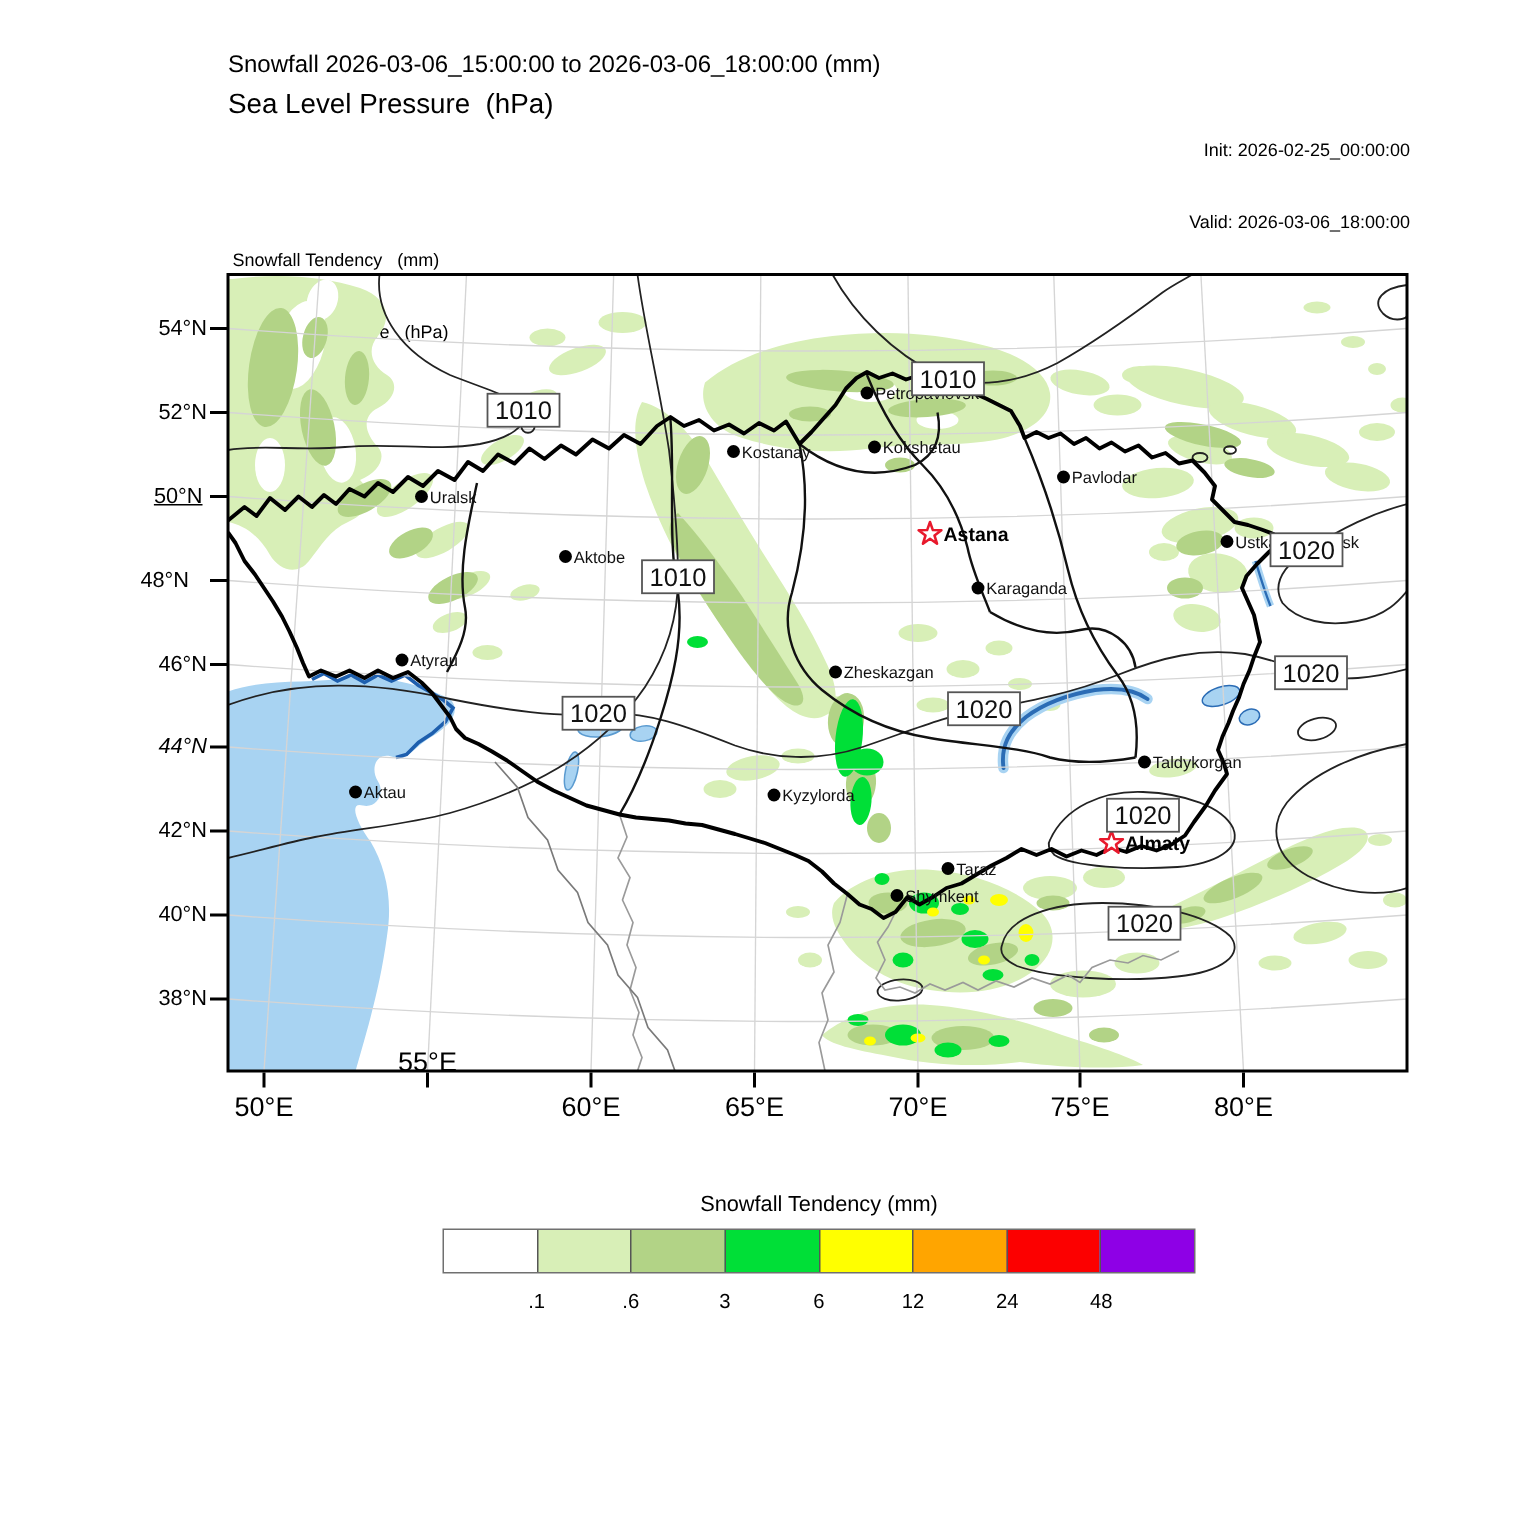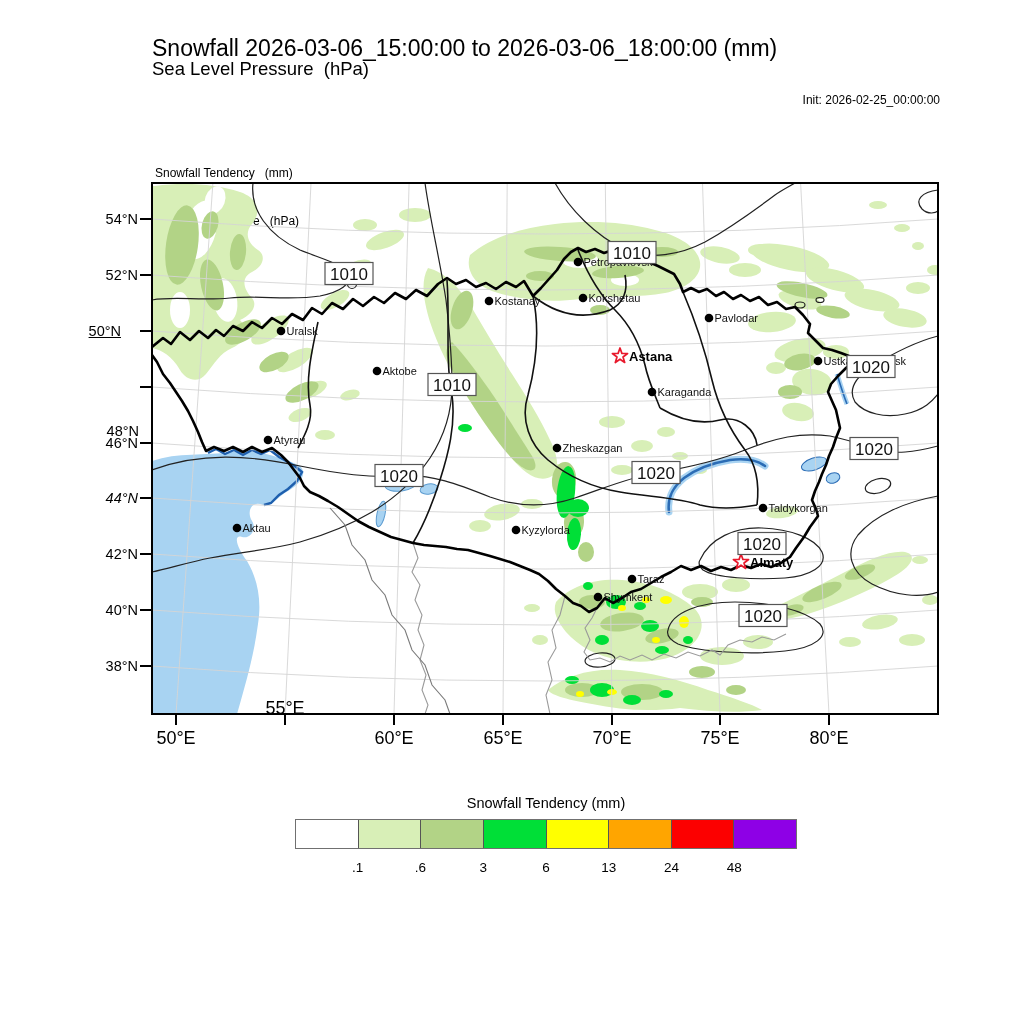--- a/index.html
+++ b/index.html
@@ -1,20 +1,20 @@
 <!DOCTYPE html>
 <html><head>
 <meta charset="utf-8">
 <style>
   html,body{margin:0;padding:0;background:#fff;}
   #stage{position:relative;width:1024px;height:1024px;background:#fff;overflow:hidden;
          font-family:"Liberation Sans","DejaVu Sans",sans-serif;color:#000;}
   .hline{position:absolute;white-space:pre;}
   #title1{left:152px;top:9px;font-size:20px;}
-  #title2{left:152px;top:35px;font-size:23px;}
+  #title2{left:152px;top:35px;font-size:16px;}
   #title3{left:152px;top:58px;font-size:18.5px;}
   #initvalid{left:640px;top:60px;width:300px;text-align:right;font-size:12px;line-height:16px;}
   #minilegend{left:155px;top:133px;font-size:12px;line-height:16px;}
   #mapwrap{position:absolute;left:150px;top:181px;width:790px;height:535px;}
   .axis-lat-label{position:absolute;width:78px;text-align:right;font-size:14.5px;height:18px;line-height:18px;}
   .axis-lon-label{position:absolute;width:50px;text-align:center;font-size:18px;height:18px;line-height:18px;}
   .tickh{position:absolute;height:1.5px;background:#000;}
   .tickv{position:absolute;width:1.5px;background:#000;}
   #cbar-title{position:absolute;left:396px;top:795px;width:300px;text-align:center;font-size:14.5px;}
   #cbar{position:absolute;left:295px;top:819px;width:502px;height:30px;display:flex;border:1px solid #707070;box-sizing:border-box;}
@@ -25,20 +25,21 @@
 </head>
 <body>
 
 <div id="stage">
 
   <div class="hline" id="title2">Snowfall 2026-03-06_15:00:00 to 2026-03-06_18:00:00 (mm)</div>
   <div class="hline" id="title3">Sea Level Pressure  (hPa)</div>
 
   <div class="hline" id="initvalid">
     <div>Init: 2026-02-25_00:00:00</div>
+    <div>Valid: 2026-03-06_18:00:00</div>
   </div>
 
   <div class="hline" id="minilegend">
     <div>Snowfall Tendency   (mm)</div>
     <div>Sea Level Pressure   (hPa)</div>
   </div>
 
   <div id="mapwrap">
     <svg id="mapsvg" width="790" height="535" viewBox="150 181 790 535">
       <defs>
@@ -311,23 +312,23 @@
       <rect x="152" y="183" width="786" height="531" fill="none" stroke="#000" stroke-width="2"></rect>
     </svg>
   </div>
 
   <div id="axislayer">
       <div class="tickh" style="left: 140px; top: 218.25px; width: 12px;"></div>
       <div class="axis-lat-label hline" style="left: 60px; top: 210px;">54°N</div>
       <div class="tickh" style="left: 140px; top: 274.25px; width: 12px;"></div>
       <div class="axis-lat-label hline" style="left: 60px; top: 266px;">52°N</div>
       <div class="tickh" style="left: 140px; top: 330.25px; width: 12px;"></div>
-      <div class="axis-lat-label hline" style="left: 43px; top: 322px; text-decoration: underline;">50°N</div>
+      <div class="axis-lat-label hline" style="left: 57px; top: 322px; text-decoration: underline;">50°N</div>
       <div class="tickh" style="left: 140px; top: 386.25px; width: 12px;"></div>
-      <div class="axis-lat-label hline" style="left: 61px; top: 378px; margin-top: 44px;">48°N</div>
+      <div class="axis-lat-label hline" style="left: 48px; top: 378px;">48°N</div>
       <div class="tickh" style="left: 140px; top: 442.25px; width: 12px;"></div>
       <div class="axis-lat-label hline" style="left: 60px; top: 434px;">46°N</div>
       <div class="tickh" style="left: 140px; top: 497.25px; width: 12px;"></div>
       <div class="axis-lat-label hline" style="left: 60px; top: 489px; font-style: italic;">44°N</div>
       <div class="tickh" style="left: 140px; top: 553.25px; width: 12px;"></div>
       <div class="axis-lat-label hline" style="left: 60px; top: 545px;">42°N</div>
       <div class="tickh" style="left: 140px; top: 609.25px; width: 12px;"></div>
       <div class="axis-lat-label hline" style="left: 60px; top: 601px;">40°N</div>
       <div class="tickh" style="left: 140px; top: 665.25px; width: 12px;"></div>
       <div class="axis-lat-label hline" style="left: 60px; top: 657px;">38°N</div>
@@ -356,18 +357,18 @@
       <div class="cbar-seg" style="background: rgb(255, 255, 0);"></div>
       <div class="cbar-seg" style="background: rgb(255, 165, 0);"></div>
       <div class="cbar-seg" style="background: rgb(252, 0, 0);"></div>
       <div class="cbar-seg" style="background: rgb(142, 0, 230);"></div>
     </div>
   <div id="cbar-ticks">
       <div class="cbar-tick" style="left: 337.75px;">.1</div>
       <div class="cbar-tick" style="left: 400.5px;">.6</div>
       <div class="cbar-tick" style="left: 463.25px;">3</div>
       <div class="cbar-tick" style="left: 526px;">6</div>
-      <div class="cbar-tick" style="left: 588.75px;">13</div>
+      <div class="cbar-tick" style="left: 588.75px;">12</div>
       <div class="cbar-tick" style="left: 651.5px;">24</div>
       <div class="cbar-tick" style="left: 714.25px;">48</div>
     </div>
 
 </div>
 
 </body></html>

